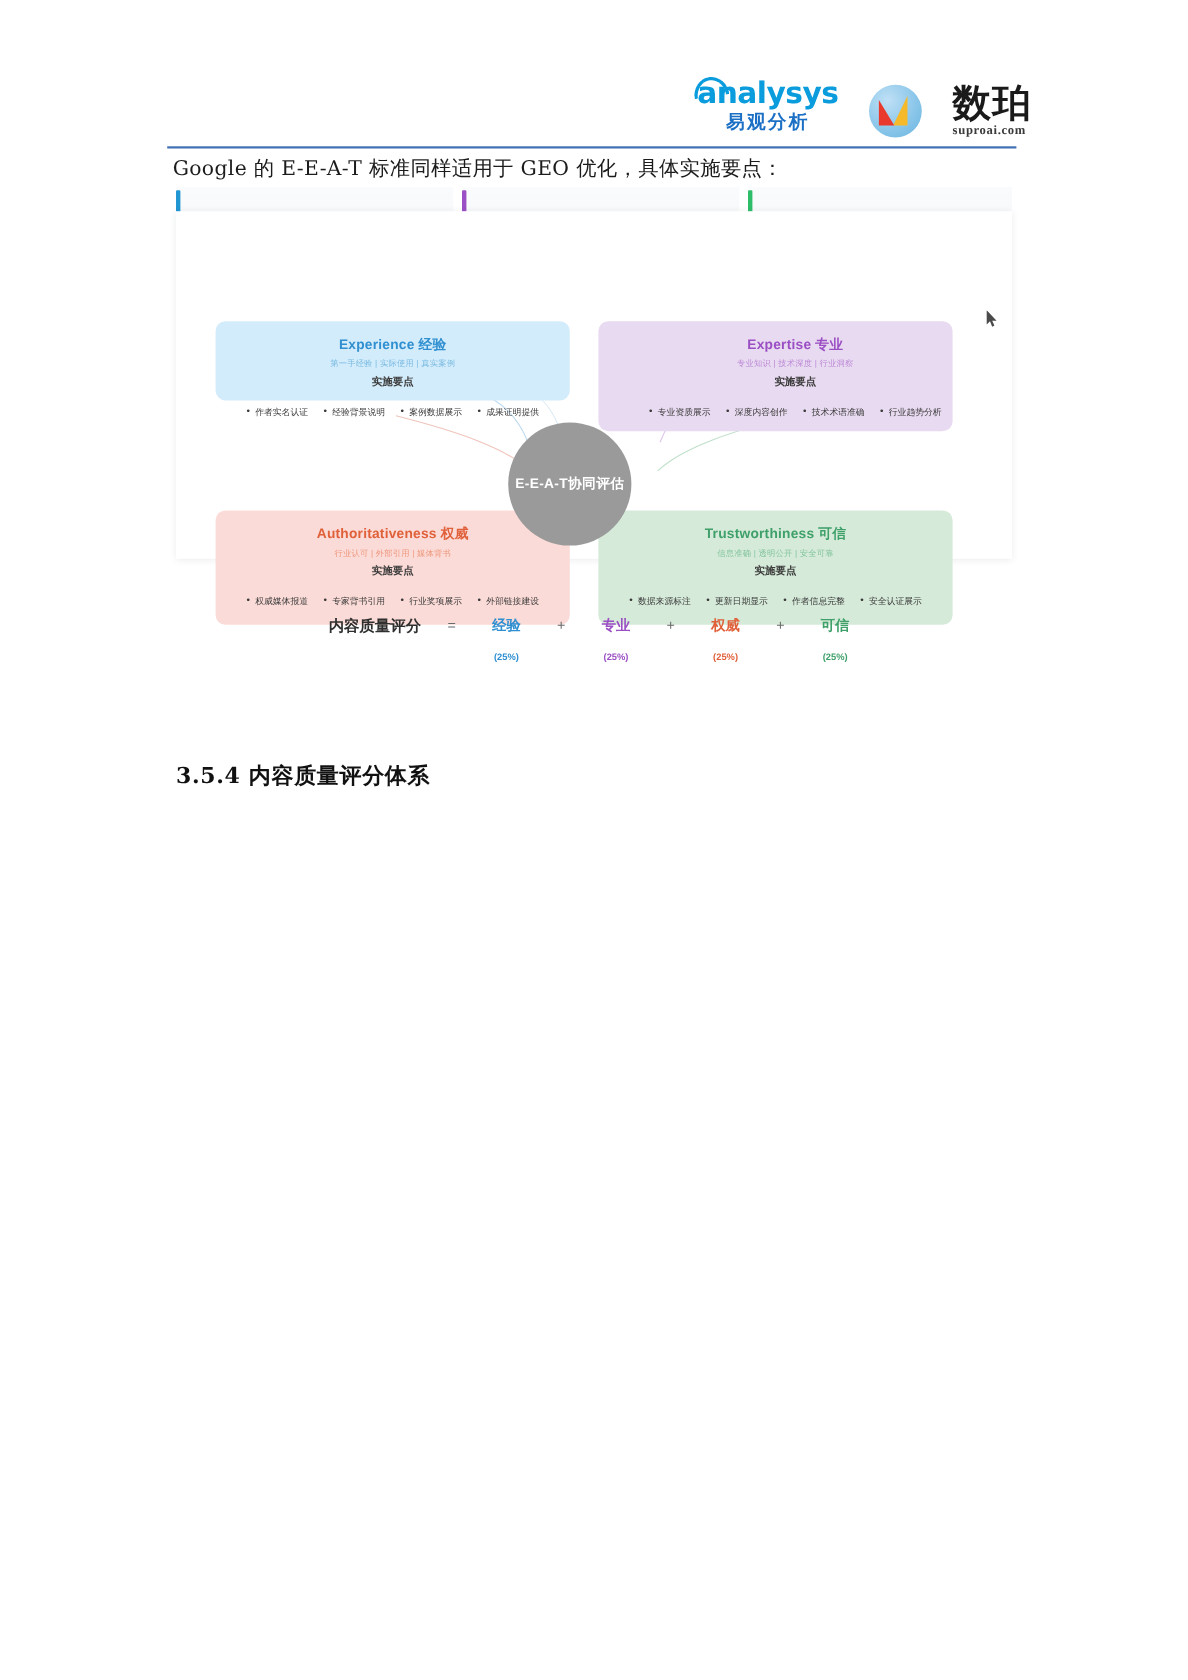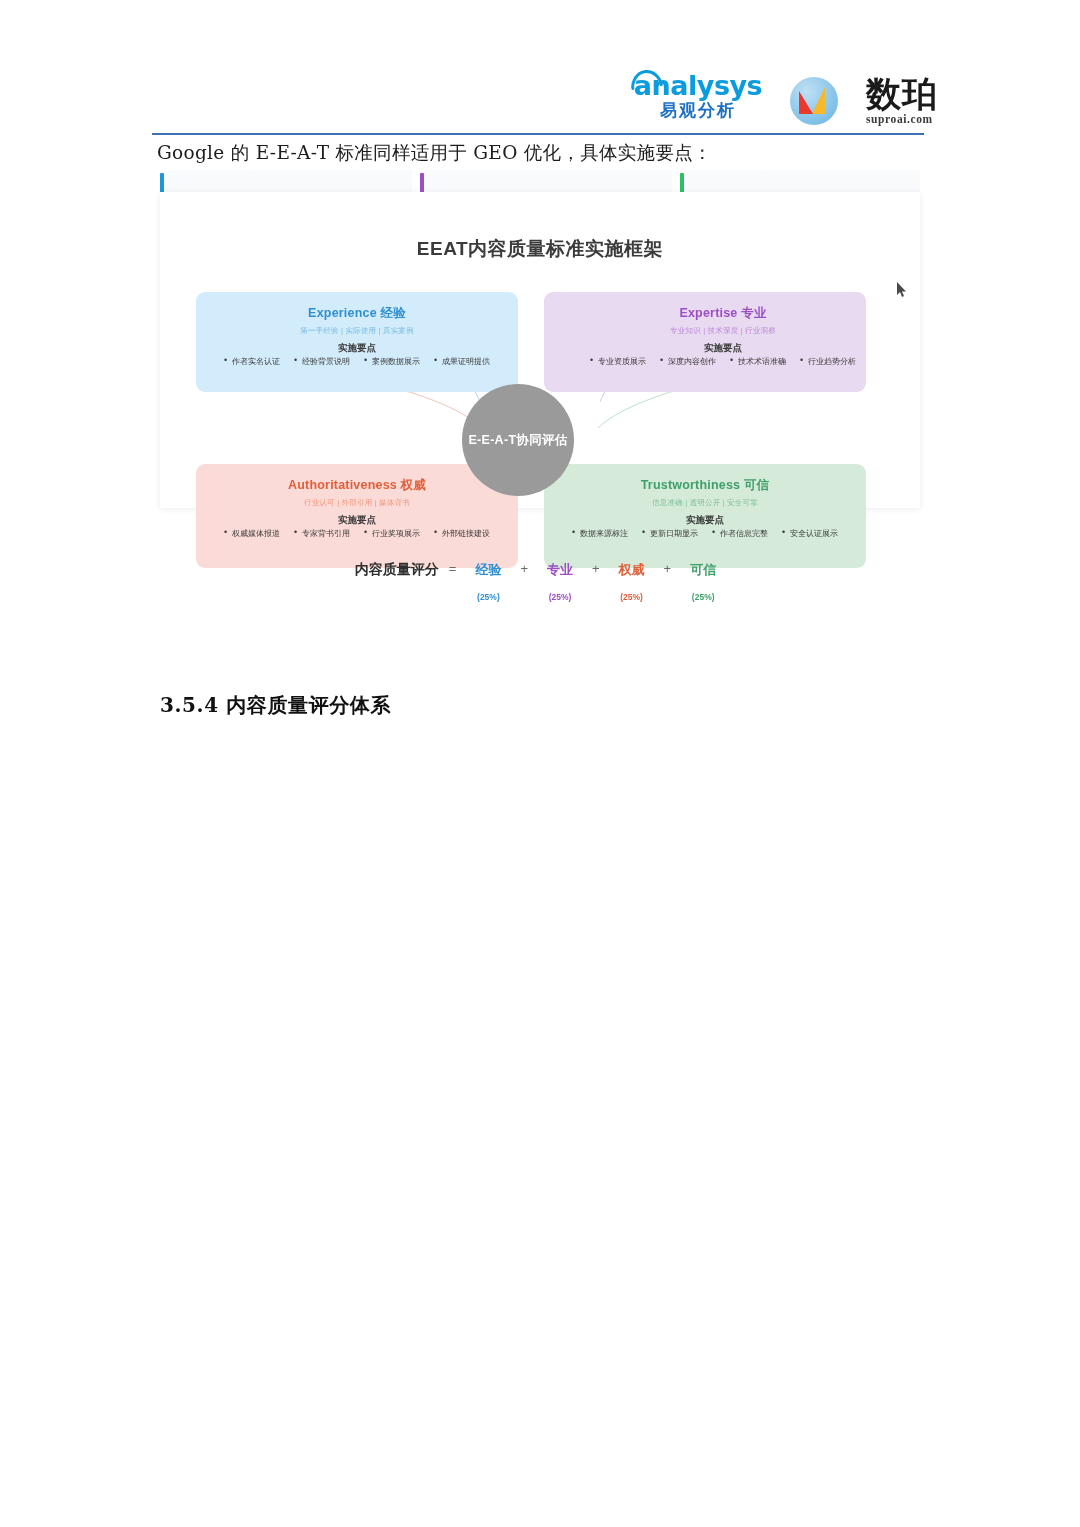--- a/index.html
+++ b/index.html
@@ -170,21 +170,21 @@
 
   
   .card {
     position: absolute;
     width: 322px;
     border-radius: 9px;
     text-align: center;
     box-sizing: border-box;
     padding-top: 14px;
   }
-  .card-exp  { left: 36px;  top: 100px; height: 100px; background: #d3ecfb; }
+  .card-exp  { left: 36px;  top: 100px; height: 72px; background: #d3ecfb; }
   .card-expt { left: 384px; top: 100px; height: 100px; background: #e8daf0; padding-left: 36px; }
   .card-auth { left: 36px;  top: 272px; height: 104px; background: #fbdbd7; }
   .card-trst { left: 384px; top: 272px; height: 104px; background: #d5ead9; }
 
   .card-title {
     font-size: 12.5px;
     font-weight: 700;
     letter-spacing: 0.2px;
     line-height: 15px;
   }
@@ -199,21 +199,21 @@
     font-size: 9.5px;
     font-weight: 700;
     color: #3c3c3c;
     margin-top: 6px;
     line-height: 12px;
   }
   .card-bullets {
     display: flex;
     justify-content: center;
     gap: 14px;
-    margin-top: 2px;
+    margin-top: 15px;
     padding: 0 6px;
   }
   .bullet {
     font-size: 8px;
     color: #3a3a3a;
     white-space: nowrap;
     position: relative;
     padding-left: 8px;
     line-height: 11px;
   }
@@ -257,21 +257,21 @@
   }
 
   
   .formula {
     position: absolute;
     left: 8px; top: 390px;
     width: 760px;
     display: flex;
     align-items: flex-start;
     justify-content: center;
-    gap: 10px;
+    gap: 24px;
   }
   .formula-label {
     font-size: 14px;
     font-weight: 700;
     color: #2f2f2f;
     line-height: 18px;
   }
   .formula-eq, .formula-plus {
     font-size: 13px;
     color: #6a6a6a;
@@ -345,21 +345,20 @@
     <div class="strip strip-b">
       <span class="accent" style="background:#9b4fc4"></span>
     </div>
     <div class="strip strip-c">
       <span class="accent" style="background:#2ebd69"></span>
     </div>
   </div>
 
   <div class="panel">
 
-    <div class="diagram-title">EEAT内容质量标准实施框架</div>
 
     <svg class="hub-svg" viewBox="0 0 760 316">
       <path d="M200 170 C 250 150, 300 160, 320 210" fill="none" stroke="#bcd9ef" stroke-width="1"></path>
       <path d="M200 186 C 255 200, 300 215, 322 236" fill="none" stroke="#f0c3bb" stroke-width="1"></path>
       <path d="M560 170 C 510 150, 460 160, 440 210" fill="none" stroke="#dcc5ea" stroke-width="1"></path>
       <path d="M560 186 C 505 200, 460 215, 438 236" fill="none" stroke="#bfdfca" stroke-width="1"></path>
       <path d="M215 160 C 275 140, 330 148, 348 196" fill="none" stroke="#cfe5f5" stroke-width="0.8"></path>
       <path d="M545 160 C 485 140, 430 148, 412 196" fill="none" stroke="#e3d2ee" stroke-width="0.8"></path>
     </svg>
 

